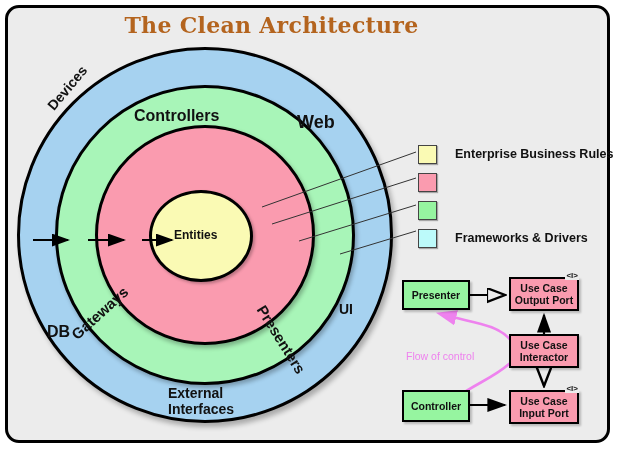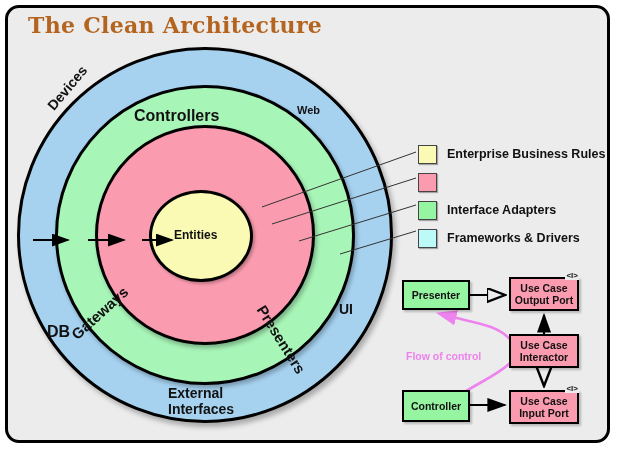--- a/index.html
+++ b/index.html
@@ -8,81 +8,81 @@
     position:relative;width:617px;height:450px;overflow:hidden;
     background:#ffffff;
   }
   
   #frame{
     position:absolute;left:5px;top:5px;width:605px;height:438px;
     background:#ececec;border:3px solid #000;border-radius:14px;
     box-sizing:border-box;
   }
   #title{
-    position:absolute;left:0;top:12px;width:543px;
+    position:absolute;left:0;top:12px;width:543px;text-align:center;
     font-family:"DejaVu Serif","Liberation Serif",serif;
-    font-weight:bold;font-size:22px;color:#b4641e;letter-spacing:.3px;padding-left:28px;
+    font-weight:bold;font-size:22px;color:#b4641e;letter-spacing:.3px;
   }
   
   .ring{
     position:absolute;border-radius:50%;border:3px solid #000;
     box-sizing:border-box;
   }
   #ring-blue{left:17px;top:47px;width:376px;height:376px;background:#a6d2f0;
     box-shadow:3px 4px 5px rgba(0,0,0,.28);}
   #ring-green{left:55px;top:85px;width:300px;height:300px;background:#a8f5b8;
     box-shadow:2px 3px 4px rgba(0,0,0,.28);}
   #ring-pink{left:95px;top:125px;width:220px;height:220px;background:#fa9baf;
     box-shadow:2px 3px 4px rgba(0,0,0,.28);}
   #ring-yellow{left:149px;top:190px;width:104px;height:92px;background:#fafab4;
     box-shadow:2px 2px 3px rgba(0,0,0,.25);}
 
   .clbl{position:absolute;font-weight:bold;color:#111;white-space:nowrap;}
   #lbl-controllers{left:134px;top:107px;font-size:16px;}
   #lbl-usecases{left:161px;top:163px;font-size:14px;}
   #lbl-entities{left:174px;top:228px;font-size:12px;}
-  #lbl-web{left:297px;top:104px;font-size:11px;}
+  #lbl-web{left:297px;top:112px;font-size:18px;}
   #lbl-ui{left:339px;top:301px;font-size:14px;}
   #lbl-db{left:47px;top:323px;font-size:16px;}
   #lbl-ext{left:168px;top:385px;font-size:14px;text-align:center;
     width:0;transform:translateX(-50%);}
   #lbl-ext span{display:block;}
   #lbl-devices{left:44px;top:103px;font-size:14px;
     transform:rotate(-50deg);transform-origin:left top;}
   #lbl-gateways{left:68px;top:330px;font-size:15px;
     transform:rotate(-42deg);transform-origin:left top;}
   #lbl-presenters{left:268px;top:302px;font-size:15px;
     transform:rotate(58deg);transform-origin:left top;}
 
   
   #legend{position:absolute;left:418px;top:142px;}
   .lg-row{display:flex;align-items:center;height:24px;margin-bottom:4px;}
   .lg-sw{width:19px;height:19px;border:1px solid #444;box-sizing:border-box;
     box-shadow:1px 1px 1px rgba(0,0,0,.3);}
-  .lg-tx{margin-left:10px;font-size:12.5px;font-weight:bold;color:#111;
+  .lg-tx{margin-left:18px;font-size:12.5px;font-weight:bold;color:#111;
     white-space:nowrap;}
 
   
   #flow{position:absolute;left:397px;top:272px;width:200px;height:158px;}
   .fbox{position:absolute;border:2px solid #000;box-sizing:border-box;
     display:flex;flex-direction:column;align-items:center;
     justify-content:center;font-weight:bold;font-size:10.5px;color:#111;
     line-height:12px;text-align:center;
     box-shadow:2px 2px 2px rgba(0,0,0,.22);}
   .fbox.green{background:#96f5a0;}
   .fbox.pink{background:#fa9baf;}
   #fb-presenter{left:5px;top:8px;width:68px;height:30px;}
   #fb-out{left:112px;top:5px;width:70px;height:34px;}
   #fb-inter{left:112px;top:62px;width:70px;height:34px;}
   #fb-controller{left:5px;top:118px;width:68px;height:32px;}
   #fb-in{left:112px;top:118px;width:70px;height:34px;}
   .iflag{position:absolute;right:-2px;top:-8px;font-size:8px;font-weight:bold;
     color:#111;background:#ececec;padding:0 1px;line-height:9px;}
   #flowlabel{position:absolute;left:9px;top:78px;font-size:10.5px;
-    font-weight:bold;color:#ee82ee;white-space:nowrap;}
+    font-weight:normal;color:#ee82ee;white-space:nowrap;}
 </style>
 </head>
 <body>
 
 <div id="stage">
   <div id="frame"></div>
 
   <div id="title">The Clean Architecture</div>
 
   <div class="ring" id="ring-blue"></div>
@@ -133,21 +133,20 @@
   <div id="legend">
     <div class="lg-row">
       <span class="lg-sw" style="background:#fafab4"></span>
       <span class="lg-tx">Enterprise Business Rules</span>
     </div>
     <div class="lg-row">
       <span class="lg-sw" style="background:#fa9baf"></span>
     </div>
     <div class="lg-row">
       <span class="lg-sw" style="background:#96f5a0"></span>
-      <span class="lg-tx">Interface Adapters</span>
     </div>
     <div class="lg-row">
       <span class="lg-sw" style="background:#bcfafa"></span>
       <span class="lg-tx">Frameworks &amp; Drivers</span>
     </div>
   </div>
 
   <div id="flow">
     <svg width="200" height="158" style="position:absolute;left:0;top:0;">
       <defs>

